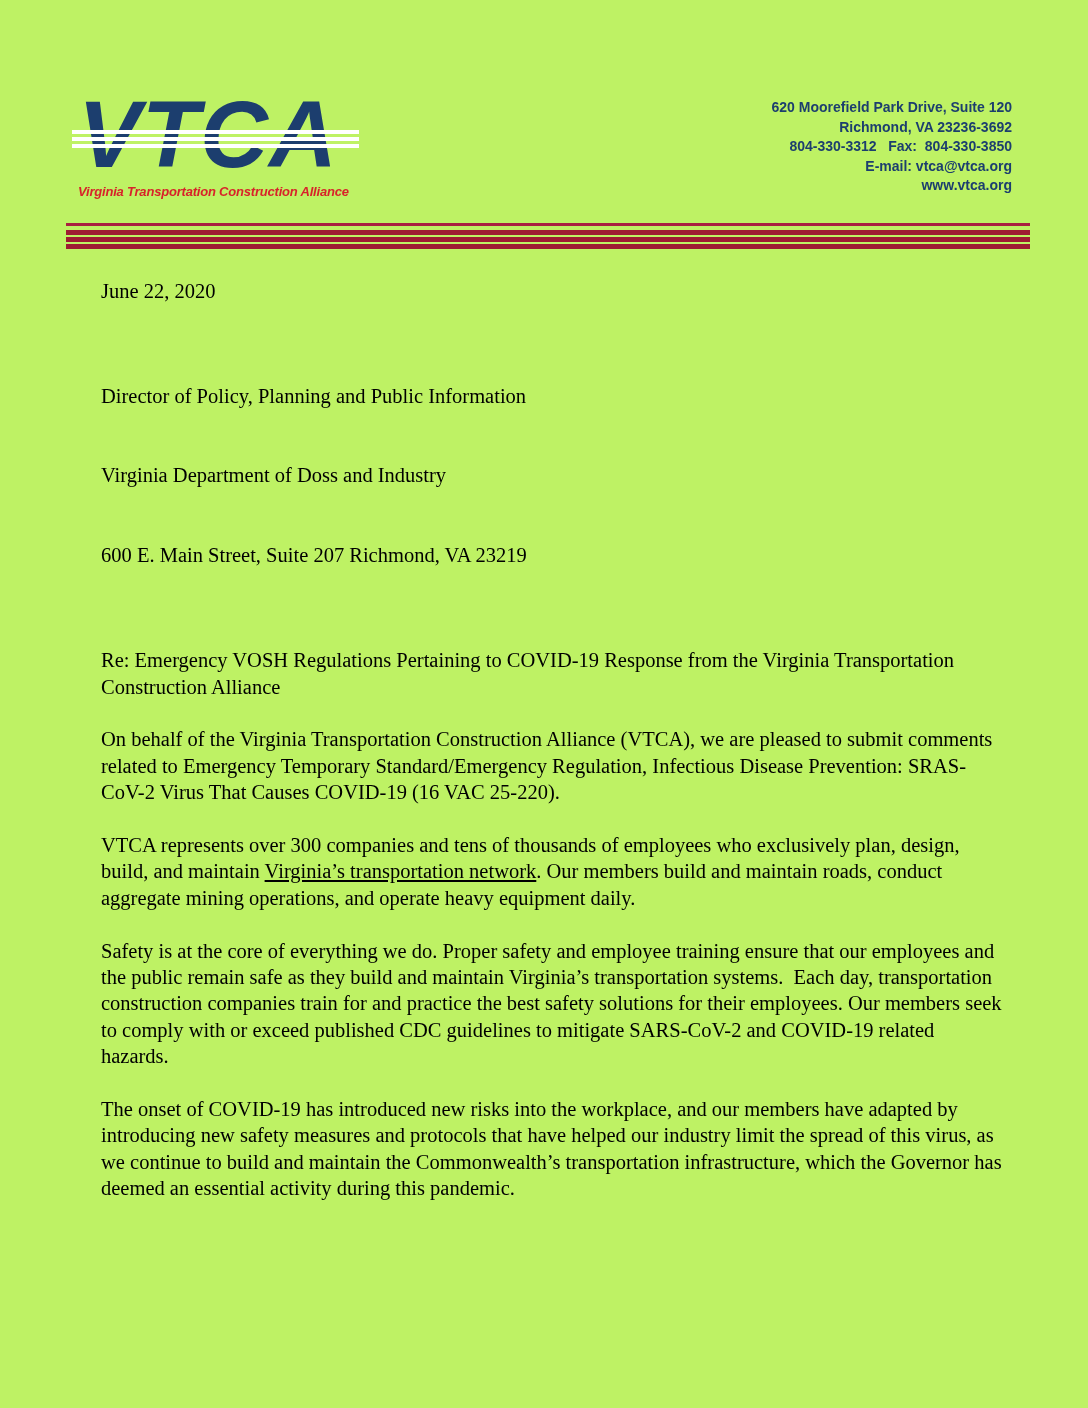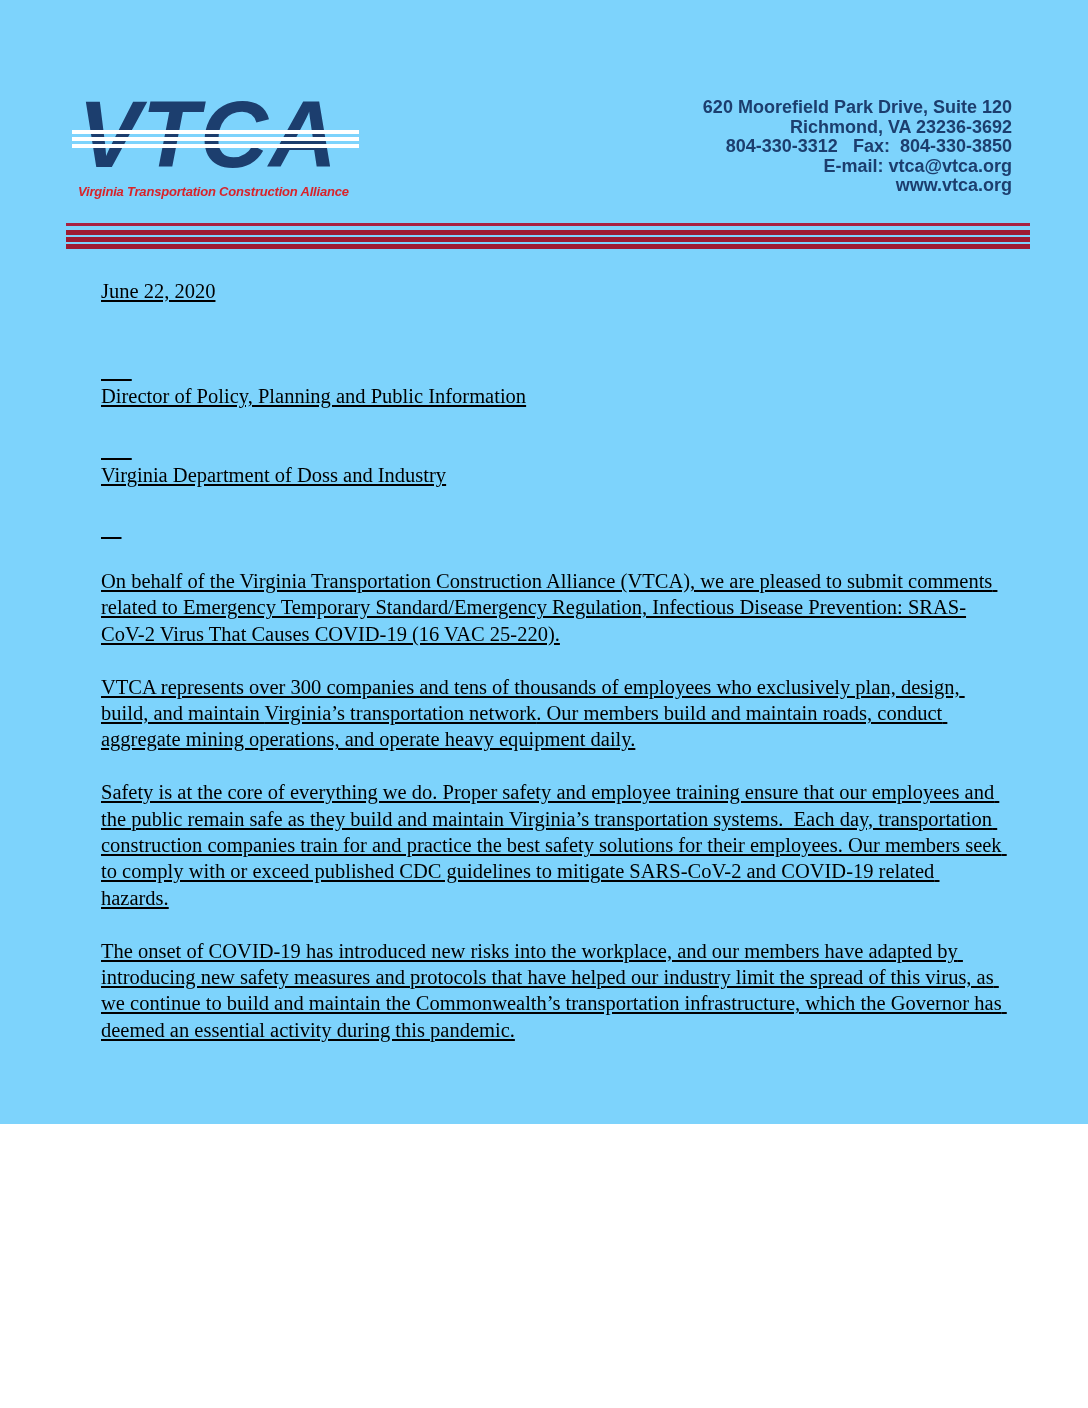--- a/index.html
+++ b/index.html
@@ -1,22 +1,22 @@
 <!DOCTYPE html>
 <html><head>
 <meta charset="utf-8">
 <style>
   * { margin: 0; padding: 0; box-sizing: border-box; }
   html, body { background: #ffffff; }
   .page {
     position: relative;
     width: 1088px;
-    height: 1124px;
+    height: 1408px;
     margin: 0 auto;
-    background: #7dd3fc;
+    background: #bef264;
     overflow: hidden;
     font-family: "Liberation Serif", "DejaVu Serif", serif;
     color: #000000;
   }
 
   
   .letterhead {
     display: flex;
     justify-content: space-between;
     align-items: flex-start;
@@ -55,21 +55,21 @@
     font-size: 13px;
     letter-spacing: -0.2px;
     color: #d8232a;
     white-space: nowrap;
   }
   .contact-block {
     margin-top: 10px;
     text-align: right;
     font-family: "Liberation Sans", "DejaVu Sans", sans-serif;
     font-weight: bold;
-    font-size: 18px;
+    font-size: 14px;
     line-height: 19.5px;
     color: #1c3e6e;
   }
   .contact-line { white-space: pre; }
 
   
   .rule-band { margin: 24px 58px 0 66px; }
   .rule-line { background: #9e1b32; }
   .rule-thin { height: 2.5px; margin-bottom: 4px; background: #a82040; }
   .rule-thick { height: 5px; margin-bottom: 2px; }
@@ -77,21 +77,20 @@
 
   
   .letter-body {
     padding: 29px 86px 0 101px;
     font-size: 20.5px;
     line-height: 26.4px;
   }
   .letter-body p, .letter-body .block {
     margin: 0 0 26.4px 0;
     white-space: pre-wrap;
-    text-decoration: underline;
   }
   .letter-body .block div { white-space: pre-wrap; }
   .email-link {
     color: #0000e0;
     text-decoration: underline;
     cursor: pointer;
   }
   .u { text-decoration: underline; }
 </style>
 </head>
@@ -126,22 +125,24 @@
     <div class="rule-line rule-thick"></div>
   </div>
 
   <div class="letter-body">
 
     <p>June 22, 2020</p>
 
     <div class="block">
       <div>Director of Policy, Planning and Public Information</div>
       <div>Virginia Department of Doss and Industry</div>
+      <div>600 E. Main Street, Suite 207 Richmond, VA 23219</div>
     </div>
 
+    <p>Re: Emergency VOSH Regulations Pertaining to COVID-19 Response from the Virginia Transportation Construction Alliance</p>
 
 
     <p><span>On behalf of the Virginia Transportation Construction Alliance (VTCA), we are pleased to submit comments related to Emergency Temporary Standard/Emergency Regulation, Infectious Disease Prevention: SRAS-CoV-2 Virus That Causes COVID-19 (16 VAC 25-220).</span></p>
 
     <p><span>VTCA represents over 300 companies and tens of thousands of employees who exclusively plan, design, build, and maintain </span><span class="u">Virginia’s transportation network</span><span>. Our members build and maintain roads, conduct aggregate mining operations, and operate heavy equipment daily.</span></p>
 
     <p><span>Safety is at the core of everything we do. Proper safety and employee training ensure that our employees and the public remain safe as they build and maintain Virginia’s transportation systems.  Each day, transportation construction companies train for and practice the best safety solutions for their employees. Our members seek to comply with or exceed published CDC guidelines to mitigate SARS-CoV-2 and COVID-19 related hazards.</span></p>
 
     <p><span>The onset of COVID-19 has introduced new risks into the workplace, and our members have adapted by introducing new safety measures and protocols that have helped our industry limit the spread of this virus, as we continue to build and maintain the Commonwealth’s transportation infrastructure, which the Governor has deemed an essential activity during this pandemic.</span></p>
 

